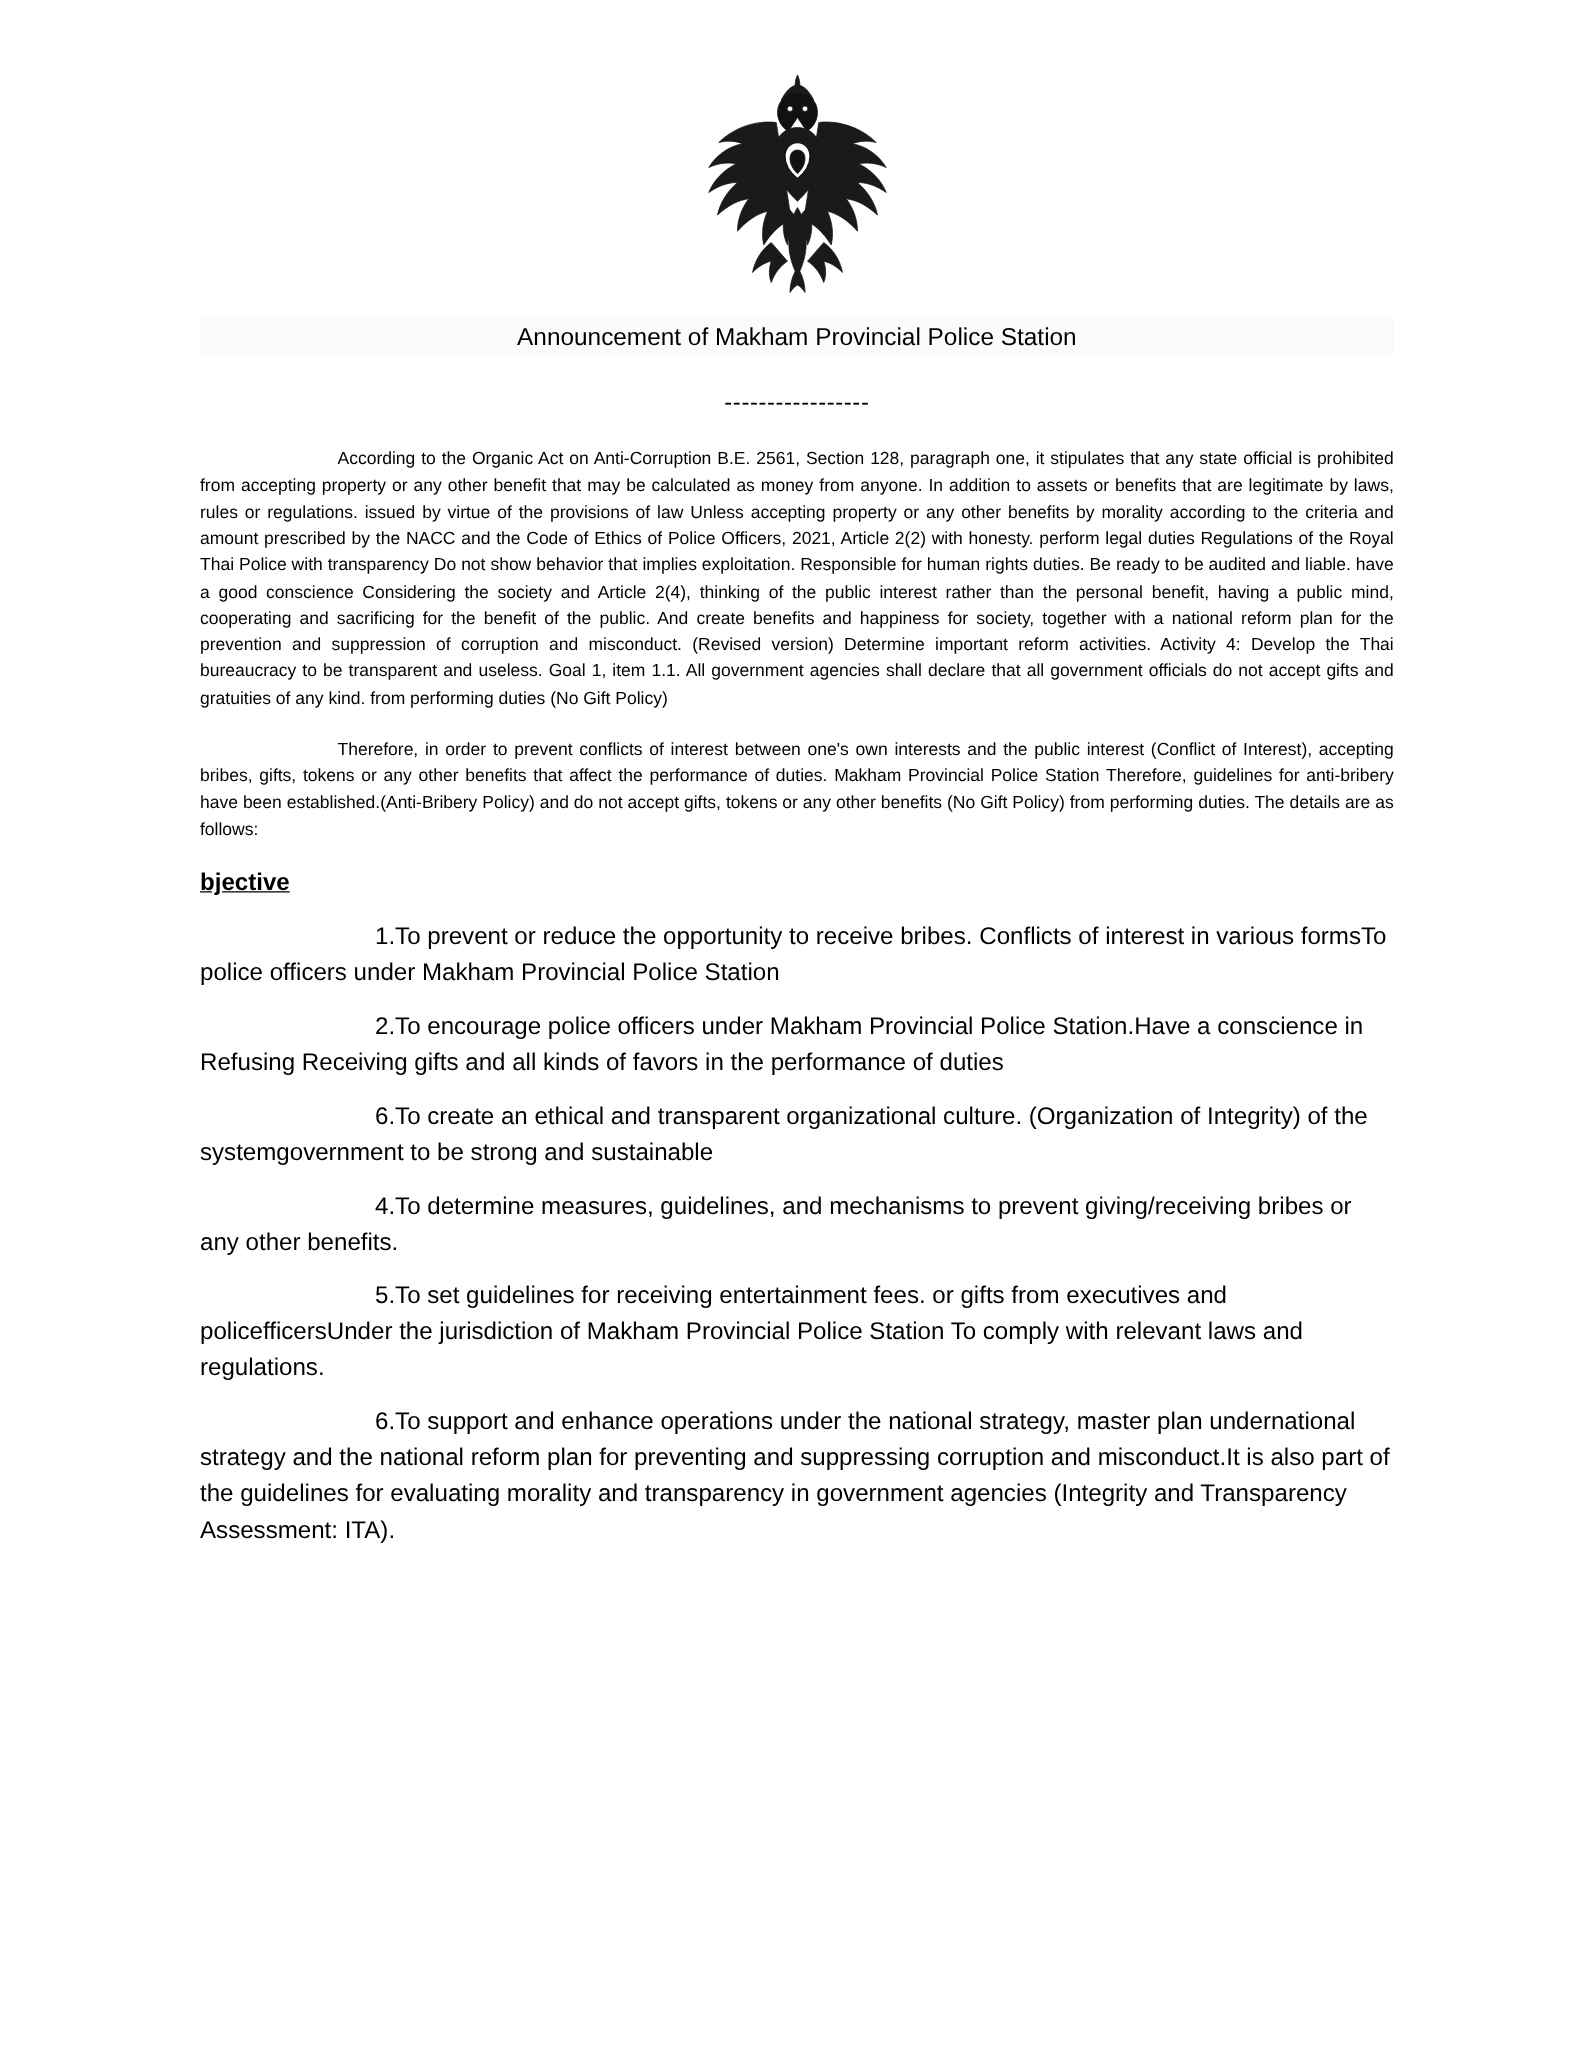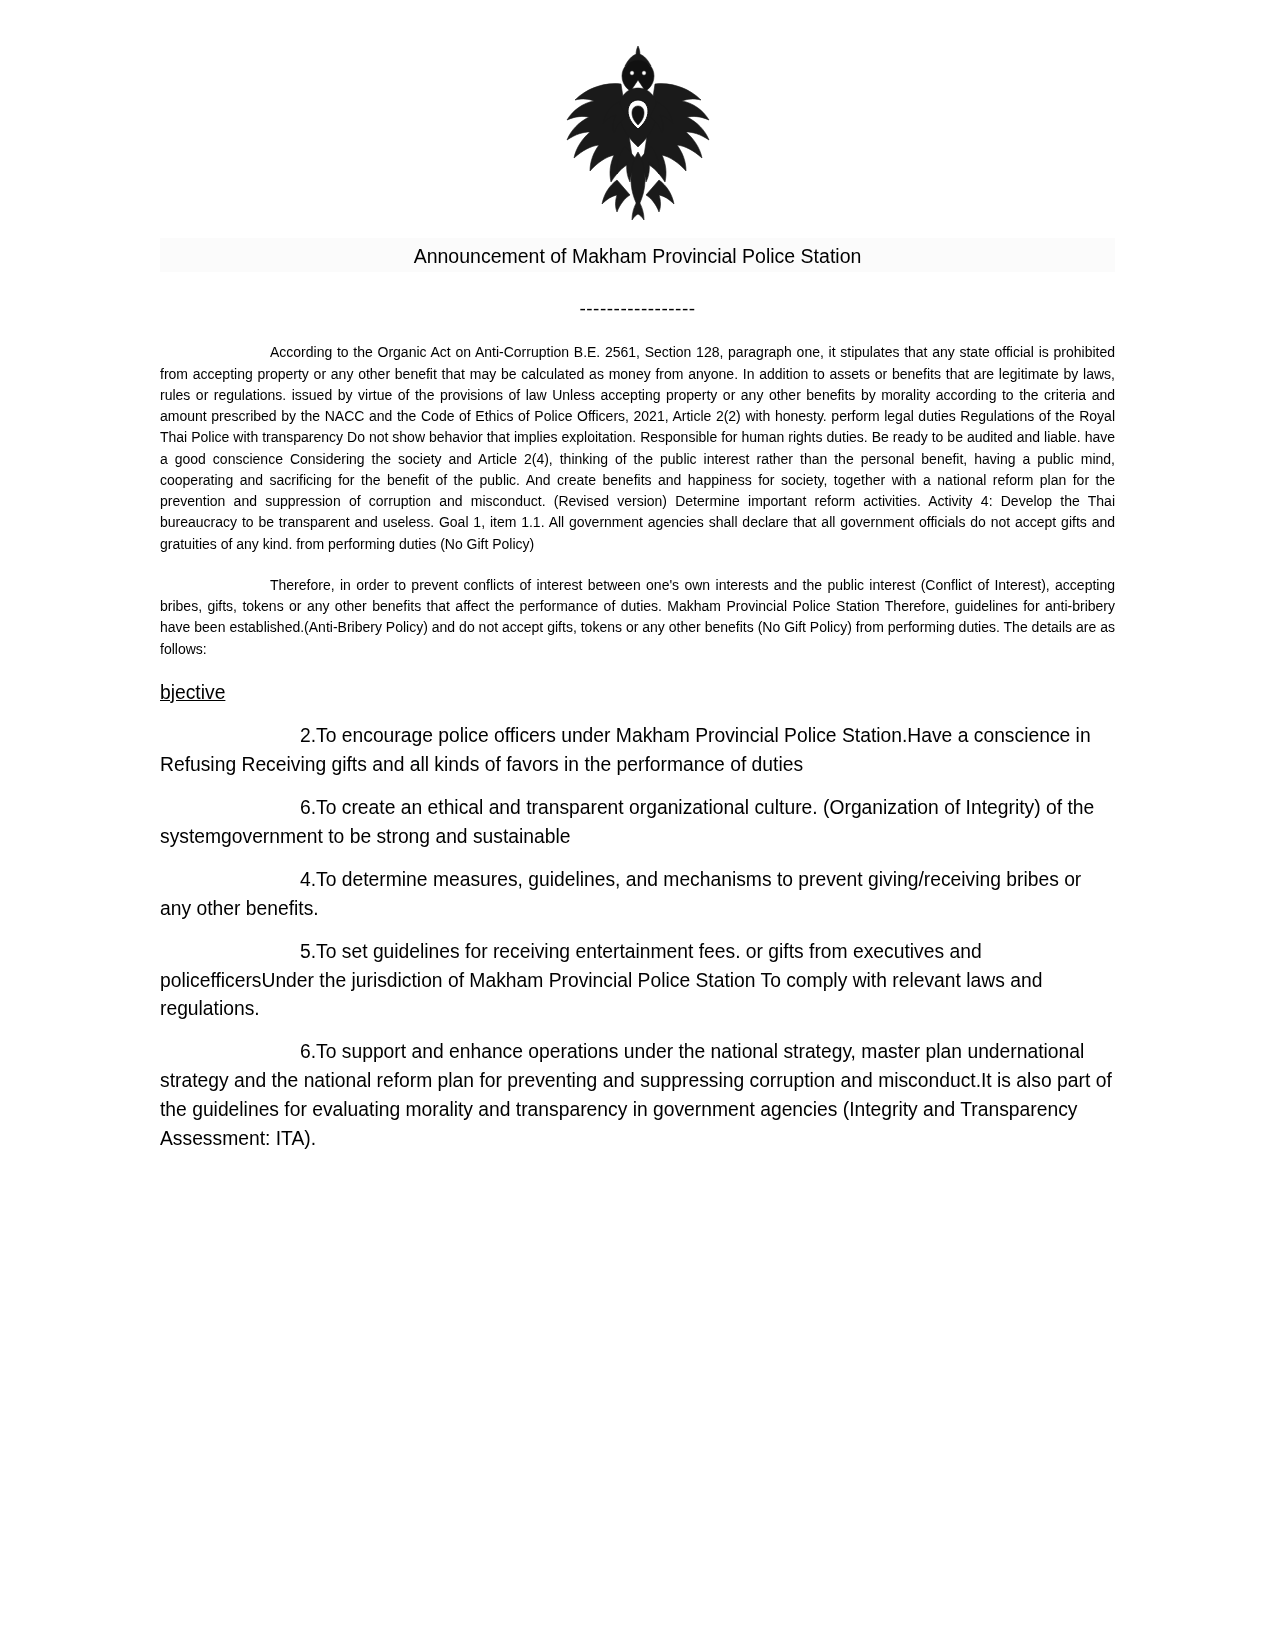--- a/index.html
+++ b/index.html
@@ -12,21 +12,21 @@
     height: 1650px;
     font-family: "Liberation Sans", sans-serif;
     color: #000000;
     position: relative;
     overflow: hidden;
   }
   .page {
     width: 1275px;
     height: 1650px;
     box-sizing: border-box;
-    padding: 30px 160px 0 160px;
+    padding: 44px 160px 0 160px;
     position: relative;
   }
   .emblem-wrap {
     display: flex;
     justify-content: center;
     align-items: flex-start;
     margin-top: 10px;
     margin-bottom: 8px;
   }
   .emblem {
@@ -56,21 +56,21 @@
     margin: 0 0 0 0;
     text-align: justify;
     text-justify: inter-word;
   }
   p.body-par.indent {
     text-indent: 110px;
   }
   .spacer-md { height: 20px; }
   .section-head {
     font-size: 19.3px;
-    font-weight: normal;
+    font-weight: bold;
     text-decoration: underline;
     margin: 22px 0 18px 0;
   }
   .obj-item {
     font-size: 19.3px;
     line-height: 1.5;
     margin: 0;
     text-indent: 140px;
   }
   .obj-item + .obj-item {
@@ -126,19 +126,20 @@
   <div class="divider">-----------------</div>
 
   <p class="body-par indent">According to the Organic Act on Anti-Corruption B.E. 2561, Section 128, paragraph one, it stipulates that any state official is prohibited from accepting property or any other benefit that may be calculated as money from anyone. In addition to assets or benefits that are legitimate by laws, rules or regulations. issued by virtue of the provisions of law Unless accepting property or any other benefits by morality according to the criteria and amount prescribed by the NACC and the Code of Ethics of Police Officers, 2021, Article 2(2) with honesty. perform legal duties Regulations of the Royal Thai Police with transparency Do not show behavior that implies exploitation. Responsible for human rights duties. Be ready to be audited and liable. have a good conscience Considering the society and Article 2(4), thinking of the public interest rather than the personal benefit, having a public mind, cooperating and sacrificing for the benefit of the public. And create benefits and happiness for society, together with a national reform plan for the prevention and suppression of corruption and misconduct. (Revised version) Determine important reform activities. Activity 4: Develop the Thai bureaucracy to be transparent and useless. Goal 1, item 1.1. All government agencies shall declare that all government officials do not accept gifts and gratuities of any kind. from performing duties (No Gift Policy)</p>
 
   <div class="spacer-md"></div>
 
   <p class="body-par indent">Therefore, in order to prevent conflicts of interest between one's own interests and the public interest (Conflict of Interest), accepting bribes, gifts, tokens or any other benefits that affect the performance of duties. Makham Provincial Police Station Therefore, guidelines for anti-bribery have been established.(Anti-Bribery Policy) and do not accept gifts, tokens or any other benefits (No Gift Policy) from performing duties. The details are as follows:</p>
 
   <div class="section-head">bjective</div>
 
+  <p class="obj-item">1.To prevent or reduce the opportunity to receive bribes. Conflicts of interest in various formsTo police officers under  Makham Provincial Police Station</p>
   <p class="obj-item">2.To encourage police officers under Makham Provincial Police Station.Have a conscience in Refusing  Receiving gifts and all kinds of favors in the performance of duties</p>
   <p class="obj-item">6.To create an ethical and transparent organizational culture. (Organization of Integrity) of the systemgovernment to be strong and sustainable</p>
   <p class="obj-item">4.To determine measures, guidelines, and mechanisms to prevent giving/receiving bribes or any other benefits.</p>
   <p class="obj-item">5.To set guidelines for receiving entertainment fees. or gifts from executives and policefficersUnder the jurisdiction of Makham Provincial Police Station To comply with relevant laws and regulations.</p>
   <p class="obj-item">6.To support and enhance operations under the national strategy, master plan undernational strategy and the national reform plan for preventing and suppressing corruption and misconduct.It is also part of the guidelines for evaluating morality and transparency in government agencies (Integrity and Transparency Assessment: ITA).</p>
 
 </div>
 
 </body></html>

